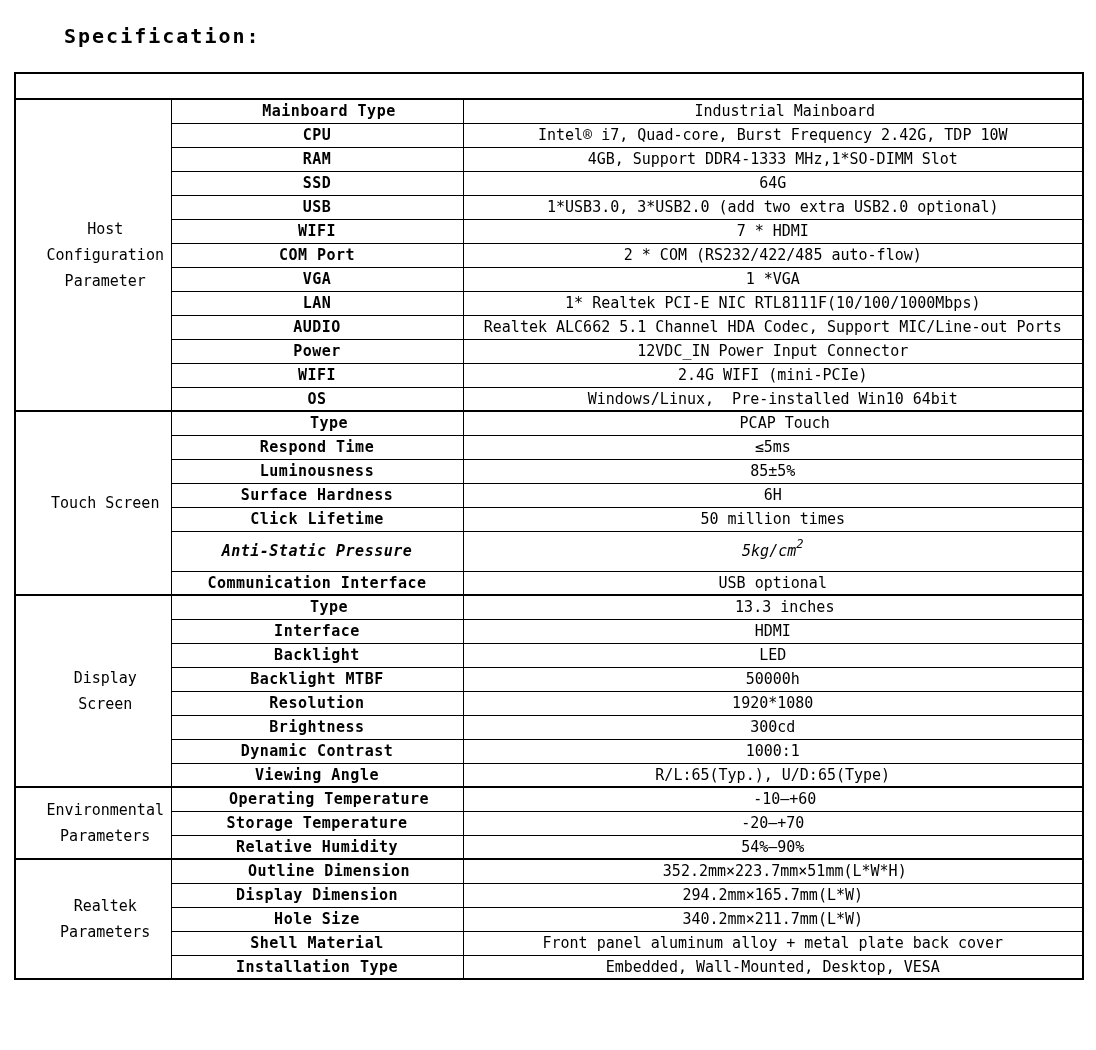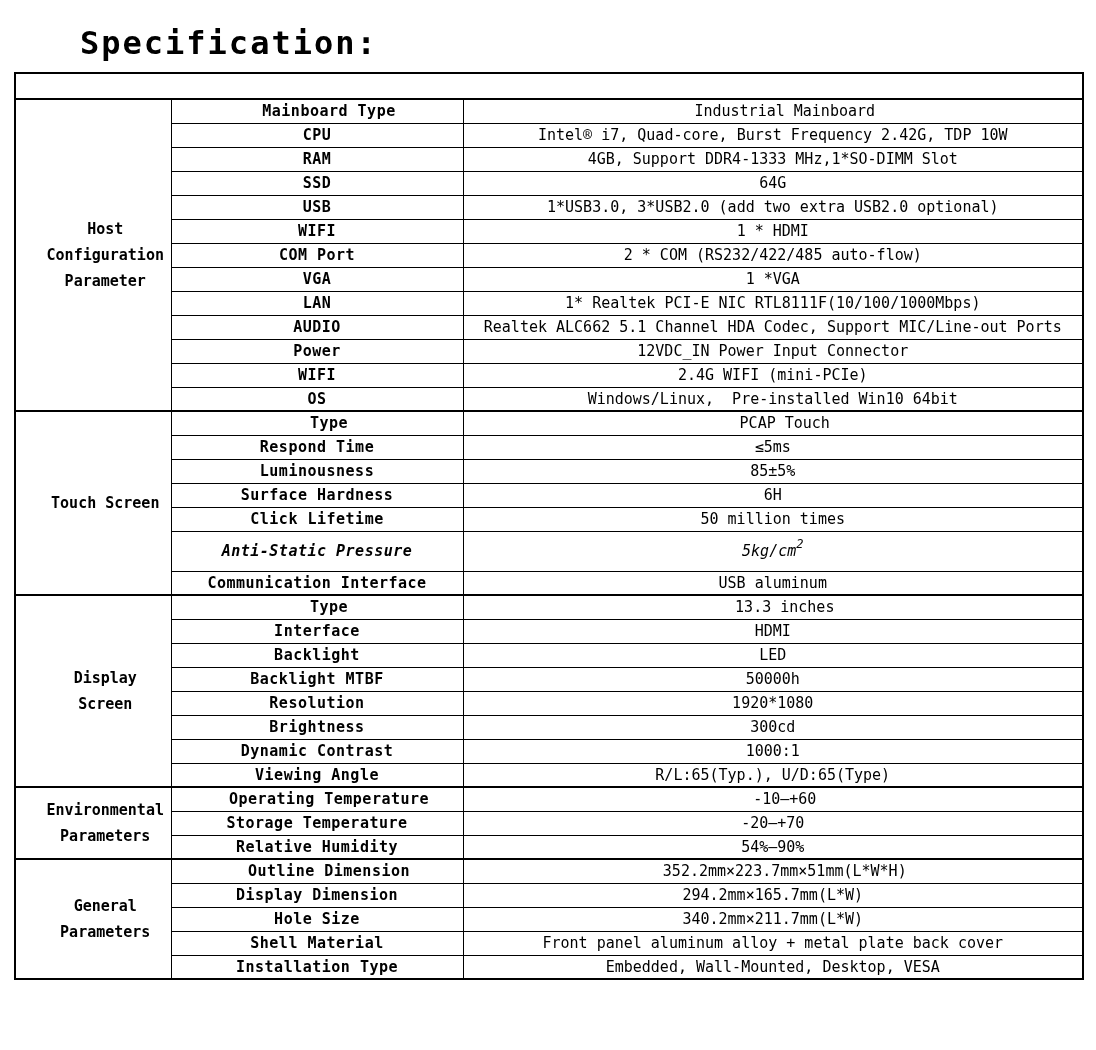--- a/index.html
+++ b/index.html
@@ -6,22 +6,22 @@
   html, body {
     width: 1096px; height: 1050px;
     background: #ffffff;
     color: #000000;
     font-family: "DejaVu Sans Mono", "Liberation Mono", monospace;
     position: relative;
     overflow: hidden;
   }
   .page-title {
     position: absolute;
-    left: 80px; top: 24px;
-    font-size: 32px;
+    left: 64px; top: 24px;
+    font-size: 20px;
     font-weight: bold;
     letter-spacing: 2px;
     white-space: pre;
   }
   table.spec-table {
     position: absolute;
     left: 14px; top: 72px;
     width: 1068px;
     border-collapse: collapse;
     table-layout: fixed;
@@ -34,21 +34,21 @@
     font-size: 15px;
     height: 24px;
     padding: 0 4px;
     overflow: hidden;
   }
   .header-empty td {
     height: 26px;
     border-bottom: 2px solid #000;
   }
   .col-section {
-    font-weight: bold;
+    font-weight: normal;
     white-space: pre-line;
     line-height: 1.75;
     font-size: 15px;
   }
   .col-param { font-weight: bold; letter-spacing: 0.5px; }
   .col-value { white-space: pre-wrap; }
   tr.section-start td { border-top: 2px solid #000; padding-left: 28px; }
   tr.tall td { height: 40px; font-style: italic; }
   .col-value sup {
     font-size: 12px;
@@ -90,21 +90,21 @@
       <tr>
         <td class="col-param">SSD</td>
         <td class="col-value">64G</td>
       </tr>
       <tr>
         <td class="col-param">USB</td>
         <td class="col-value">1*USB3.0, 3*USB2.0 (add two extra USB2.0 optional)</td>
       </tr>
       <tr>
         <td class="col-param">WIFI</td>
-        <td class="col-value">1 * HDMI</td>
+        <td class="col-value">7 * HDMI</td>
       </tr>
       <tr>
         <td class="col-param">COM Port</td>
         <td class="col-value">2 * COM (RS232/422/485 auto-flow)</td>
       </tr>
       <tr>
         <td class="col-param">VGA</td>
         <td class="col-value">1 *VGA</td>
       </tr>
       <tr>
@@ -147,21 +147,21 @@
       <tr>
         <td class="col-param">Click Lifetime</td>
         <td class="col-value">50 million times</td>
       </tr>
       <tr class="tall">
         <td class="col-param">Anti-Static Pressure</td>
         <td class="col-value">5kg/cm<sup>2</sup></td>
       </tr>
       <tr>
         <td class="col-param">Communication Interface</td>
-        <td class="col-value">USB aluminum</td>
+        <td class="col-value">USB optional</td>
       </tr>
       <tr class="section-start">
         <td class="col-section" rowspan="8">Display
 Screen</td>
         <td class="col-param">Type</td>
         <td class="col-value">13.3 inches</td>
       </tr>
       <tr>
         <td class="col-param">Interface</td>
         <td class="col-value">HDMI</td>
@@ -198,21 +198,21 @@
       </tr>
       <tr>
         <td class="col-param">Storage Temperature</td>
         <td class="col-value">-20—+70</td>
       </tr>
       <tr>
         <td class="col-param">Relative Humidity</td>
         <td class="col-value">54%—90%</td>
       </tr>
       <tr class="section-start">
-        <td class="col-section" rowspan="5">General
+        <td class="col-section" rowspan="5">Realtek
 Parameters</td>
         <td class="col-param">Outline Dimension</td>
         <td class="col-value">352.2mm×223.7mm×51mm(L*W*H)</td>
       </tr>
       <tr>
         <td class="col-param">Display Dimension</td>
         <td class="col-value">294.2mm×165.7mm(L*W)</td>
       </tr>
       <tr>
         <td class="col-param">Hole Size</td>

